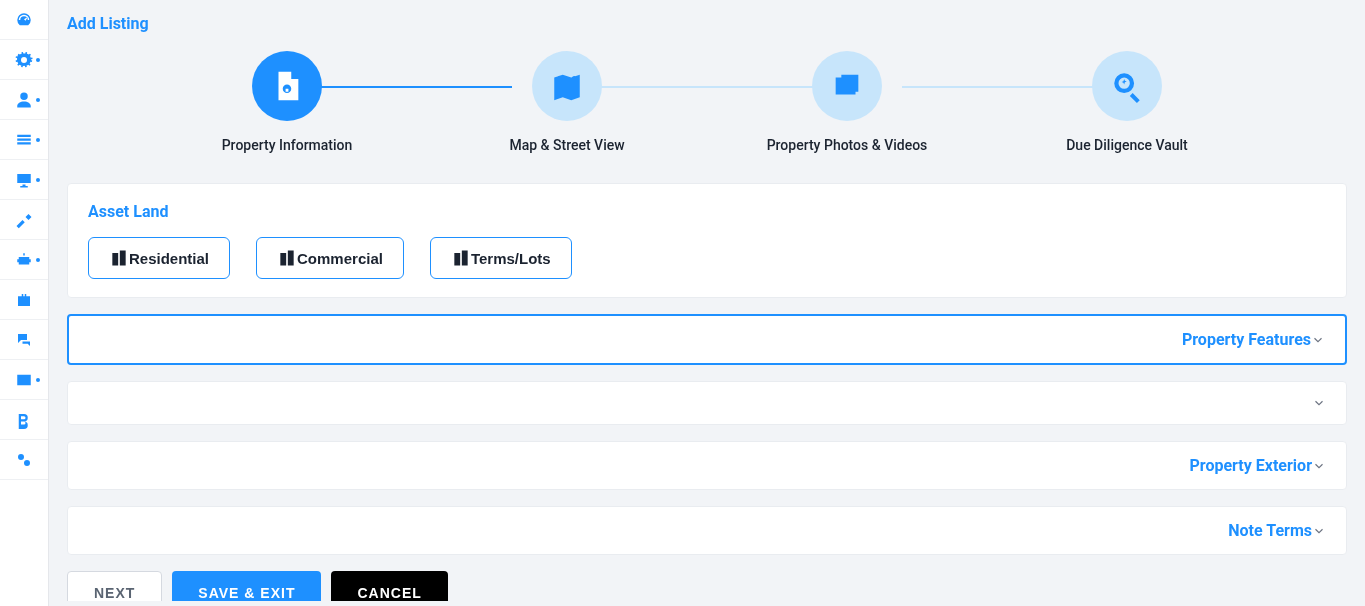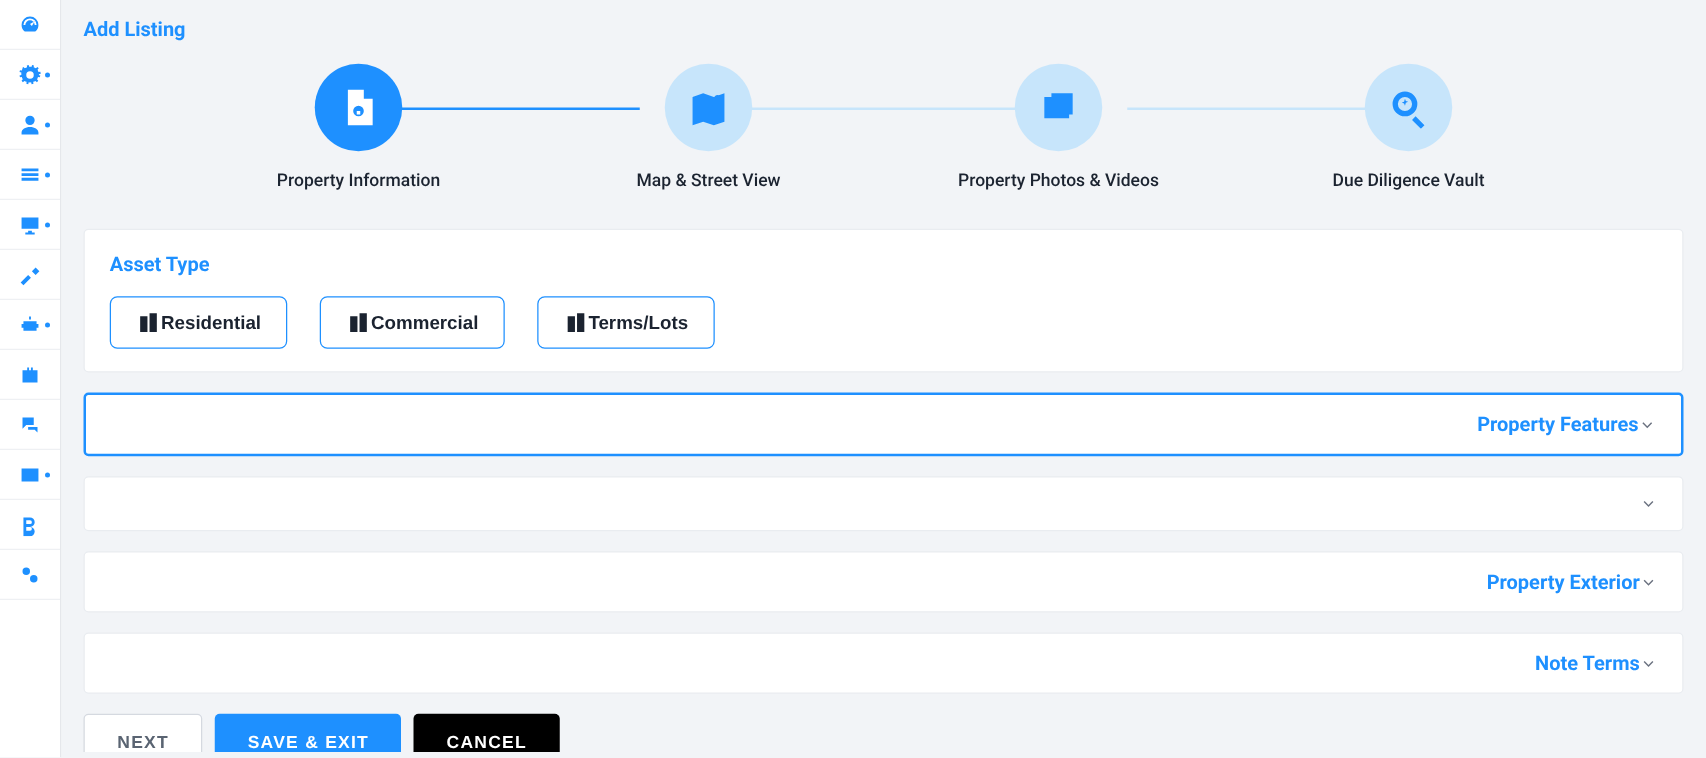--- a/index.html
+++ b/index.html
@@ -287,21 +287,21 @@
       <div class="step-circle inactive">
         <svg viewBox="0 0 24 24">
             <path d="M10 3a7 7 0 1 1 0 14 7 7 0 0 1 0-14zm0 3a4 4 0 1 0 0 8 4 4 0 0 0 0-8zm6 11l5 5-2 2-5-5zM10 7l.5 1.3 1.3.5-1.3.5L10 11l-.5-1.3-1.3-.5 1.3-.5z"></path>
           </svg>
       </div>
       <div class="step-label">Due Diligence Vault</div>
     </div>
   </div>
 
   <div class="card">
-    <div class="card-title">Asset Type</div>
+    <div class="card-title">Asset Land</div>
     <div class="asset-types">
       <button class="asset-btn">
         <svg viewBox="0 0 24 24">
             <path d="M4 21V6h7v15zm9 0V3h7v18zM6 9h3v2H6zm0 4h3v2H6zm9-7h3v2h-3zm0 4h3v2h-3zm0 4h3v2h-3z"></path>
           </svg>
         <span>Residential</span>
       </button>
       <button class="asset-btn">
         <svg viewBox="0 0 24 24">
             <path d="M4 21V6h7v15zm9 0V3h7v18zM6 9h3v2H6zm0 4h3v2H6zm9-7h3v2h-3zm0 4h3v2h-3zm0 4h3v2h-3z"></path>

